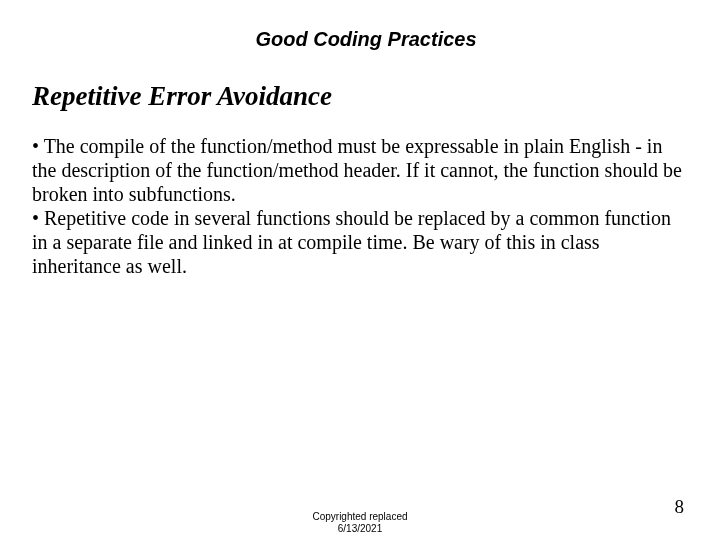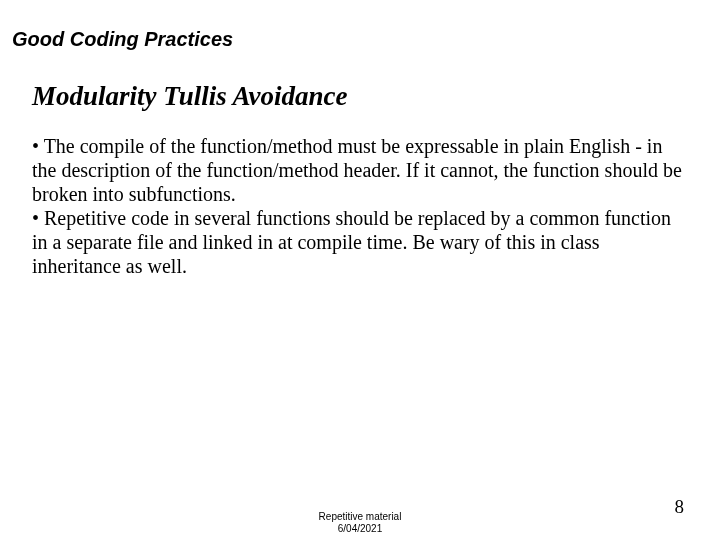--- a/index.html
+++ b/index.html
@@ -6,21 +6,21 @@
   body {
     width: 720px;
     height: 540px;
     background: #ffffff;
     font-family: "Times New Roman", Times, serif;
     color: #000;
     position: relative;
     overflow: hidden;
   }
   .header {
-    text-align: left;
+    text-align: center;
     font-family: Arial, Helvetica, sans-serif;
     font-weight: bold;
     font-style: italic;
     font-size: 20px;
     padding-top: 28px;
     margin-left: 12px;
   }
   .title {
     font-family: "Times New Roman", Times, serif;
     font-weight: bold;
@@ -50,25 +50,25 @@
     right: 36px;
     font-family: "Times New Roman", Times, serif;
     font-size: 19px;
   }
 </style>
 </head>
 <body>
 
 <div class="header">Good Coding Practices</div>
 
-<div class="title">Modularity Tullis Avoidance</div>
+<div class="title">Repetitive Error Avoidance</div>
 
 <div class="body-text">
   • <span>The compile of the function/method must be expressable in plain English - in the description of the function/method header. If it cannot, the function should be broken into subfunctions.</span><br>
   • <span>Repetitive code in several functions should be replaced by a common function in a separate file and linked in at compile time. Be wary of this in class inheritance as well.</span>
 </div>
 
 <div class="footer">
-  <div>Repetitive material</div>
-  <div>6/04/2021</div>
+  <div>Copyrighted replaced</div>
+  <div>6/13/2021</div>
 </div>
 
 <div class="page-num">8</div>
 
 </body></html>

